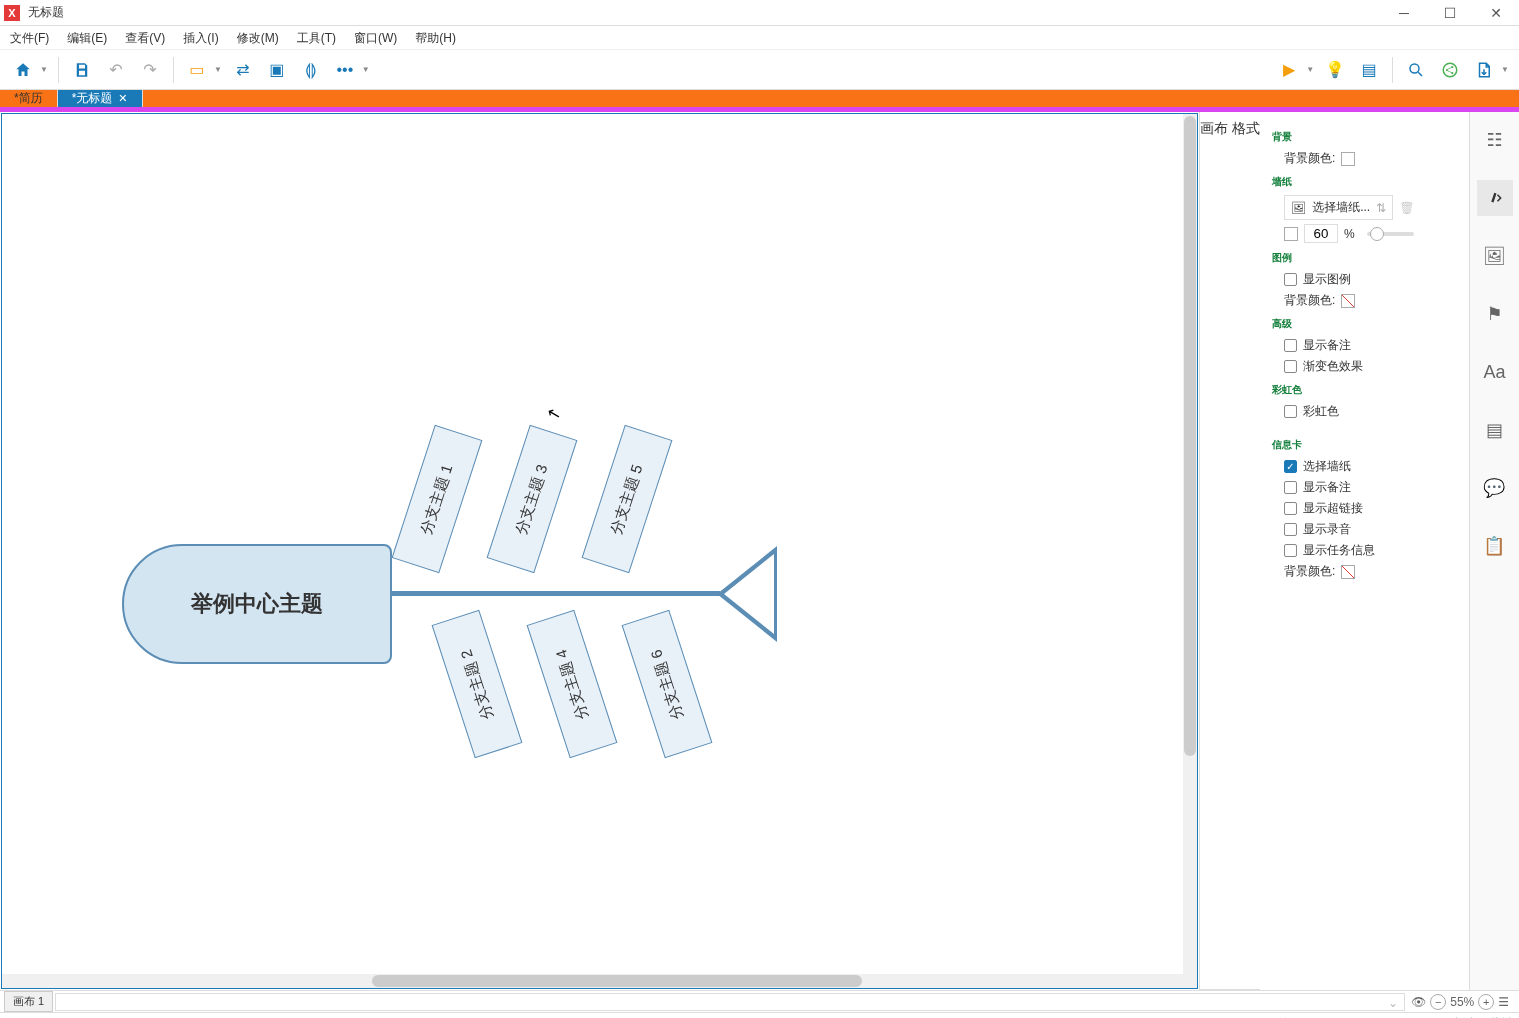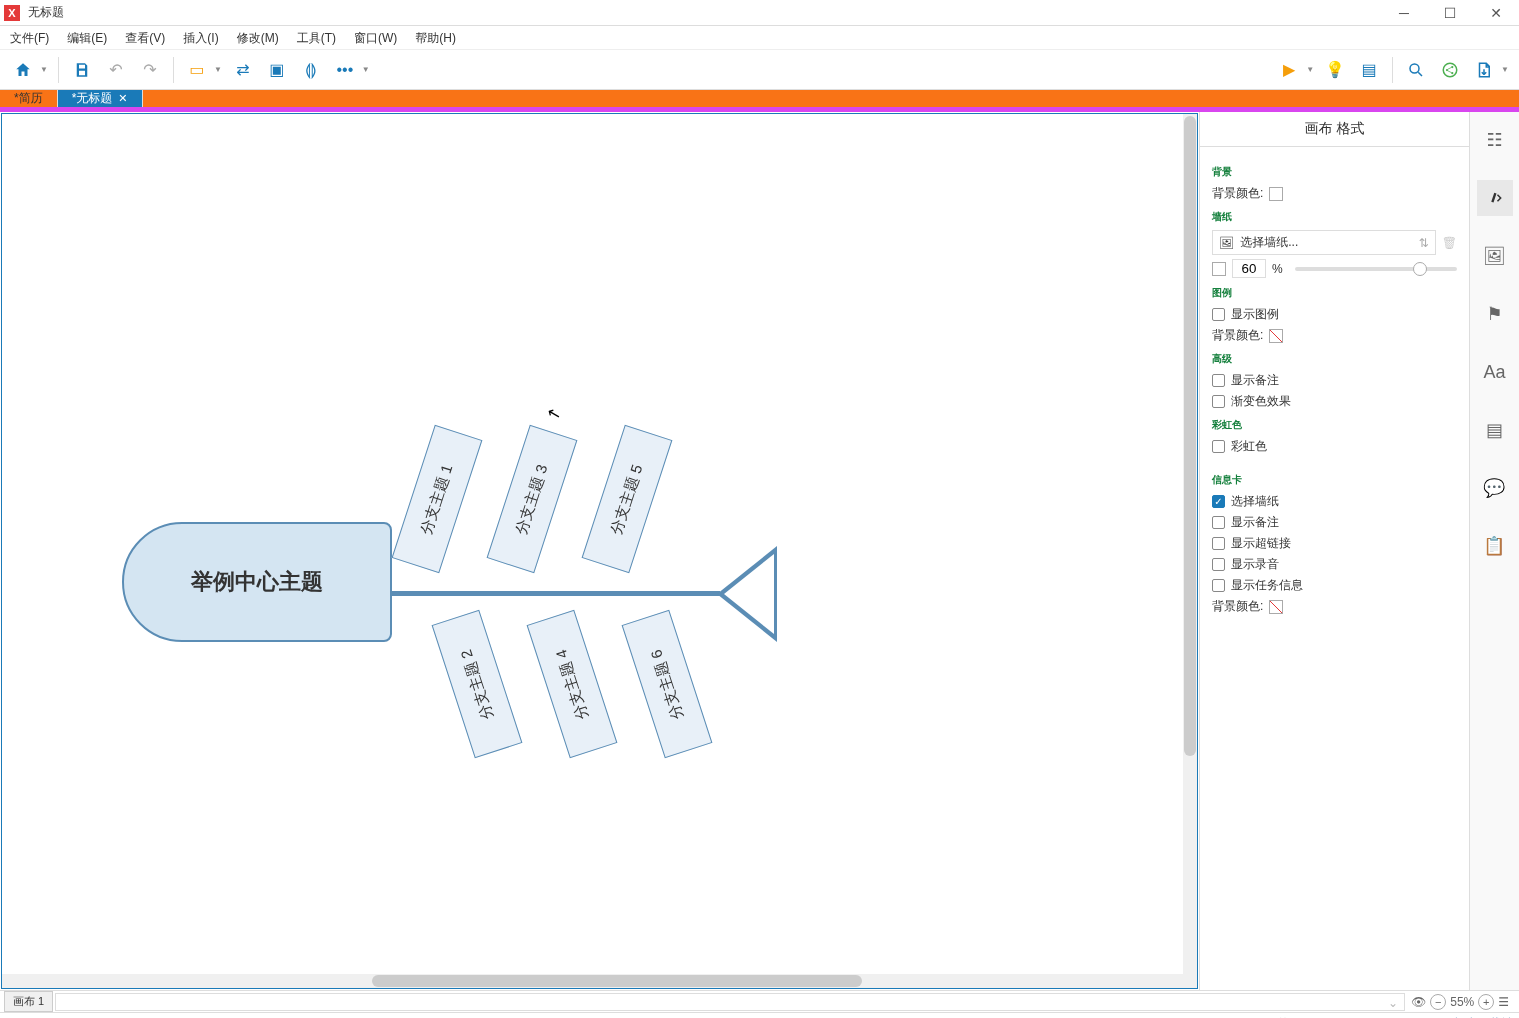--- a/index.html
+++ b/index.html
@@ -38,34 +38,34 @@
   .canvas-inner { width:100%; height:100%; position:relative;}
   
   
   .vscroll { position:absolute; right:0; top:0; width:14px; height:100%; background:#f0f0f0;}
   .vscroll-thumb { position:absolute; right:1px; top:2px; width:12px; height:640px; background:#ccc; border-radius:6px;}
   .hscroll { position:absolute; bottom:0; left:0; height:14px; width:100%; background:#f0f0f0;}
   .hscroll-thumb { position:absolute; bottom:1px; left:370px; height:12px; width:490px; background:#ccc; border-radius:6px;}
   
   
   .fishbone { position:absolute; left:120px; top:380px; }
-  .fish-head { position:absolute; left:0; top:28px; width:270px; height:120px; background:#d4e5f2; border:2px solid #5b8db5; border-radius: 60px 8px 8px 60px / 60px 8px 8px 60px; display:flex; align-items:center; justify-content:center; font-size:22px; font-weight:bold; color:#333;}
+  .fish-head { position:absolute; left:0; top:50px; width:270px; height:120px; background:#d4e5f2; border:2px solid #5b8db5; border-radius: 60px 8px 8px 60px / 60px 8px 8px 60px; display:flex; align-items:center; justify-content:center; font-size:22px; font-weight:bold; color:#333;}
   .fish-spine { position:absolute; left:268px; top:97px; width:330px; height:5px; background:#5b8db5;}
   .fish-tail { position:absolute; left:595px; top:52px; width:0; height:0; border-top:48px solid transparent; border-bottom:48px solid transparent; border-right:60px solid #5b8db5;}
   .fish-tail-inner { position:absolute; left:602px; top:60px; width:0; height:0; border-top:40px solid transparent; border-bottom:40px solid transparent; border-right:50px solid #fff;}
   
   .branch-box { position:absolute; width:50px; height:140px; background:#e8f0f8; border:1.5px solid #5b8db5; transform: rotate(18deg); display:flex; align-items:center; justify-content:center;}
   .branch-text { transform: rotate(-90deg); white-space:nowrap; font-size:15px; color:#333;}
   
   
-  .right-panel { width:270px; border-left:1px solid #ddd; display:flex; flex-direction:column; background:#fff;}
+  .right-panel { width:270px; border-left:1px solid #ddd; display:flex; flex-direction:row; background:#fff;}
   .panel-title { text-align:center; padding:8px 0; font-size:14px; color:#333; border-bottom:1px solid #ddd;}
   .panel-body { padding: 10px 12px; overflow-y:auto; font-size:12px;}
   .section-header { color:#15803d; font-size:10px; font-weight:bold; margin: 8px 0 6px 0;}
-  .prop-row { display:flex; align-items:center; gap:6px; margin:4px 0; font-size:12px;}
+  .prop-row { display:flex; align-items:center; gap:6px; margin:4px 12px; font-size:12px;}
   .color-swatch { width:14px; height:14px; border:1px solid #aaa; background:#fff;}
   .color-swatch.strike { background: linear-gradient(to top right, #fff 47%, #e43939 47%, #e43939 53%, #fff 53%);}
   .wallpaper-select { border:1px solid #ddd; padding:3px 6px; display:flex; align-items:center; gap:6px; flex:1;}
   .slider { flex:1; height:4px; background:#ddd; border-radius:2px; position:relative; margin-left:6px;}
   .slider-thumb { position:absolute; right:30px; top:-5px; width:14px; height:14px; background:#fff; border:1px solid #aaa; border-radius:50%;}
   .num-input { width:34px; border:1px solid #ddd; padding:1px 3px; text-align:center;}
   .checkbox { width:13px; height:13px; border:1px solid #888; border-radius:2px; display:inline-flex; align-items:center; justify-content:center; font-size:10px; color:#fff;}
   .checkbox.checked { background:#1a7ab8; border-color:#1a7ab8;}
   .reset-link { color:#1a7ab8; font-size:12px; padding:8px 12px; border-top:1px solid #eee;}
   

